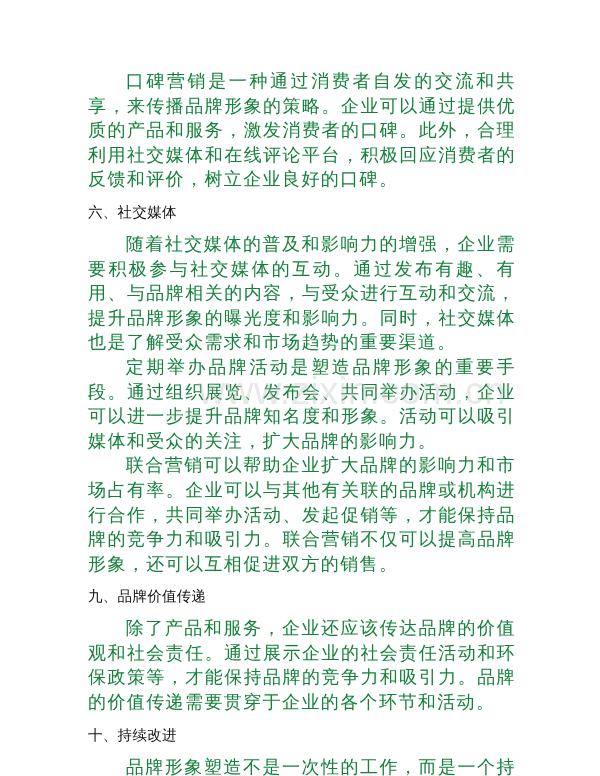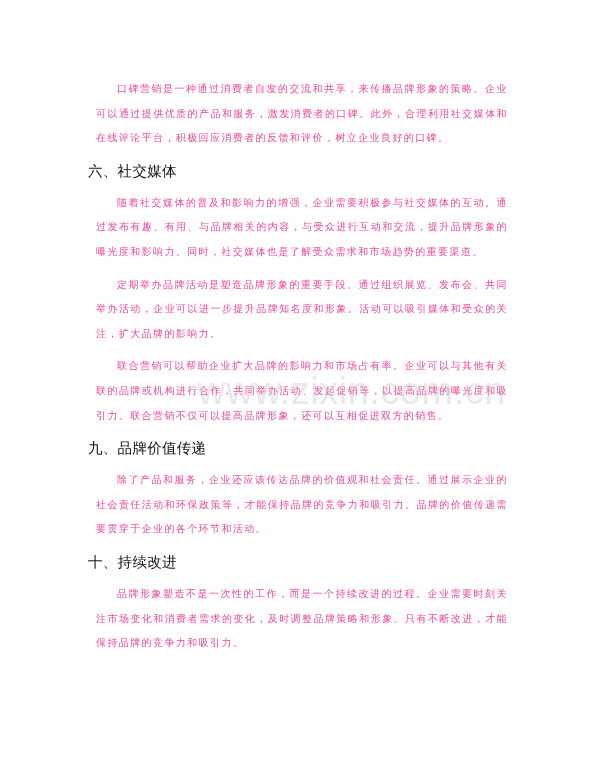--- a/index.html
+++ b/index.html
@@ -3,22 +3,22 @@
 <meta charset="utf-8">
 <style>
   html, body { margin: 0; padding: 0; background: #ffffff; }
   body { width: 600px; height: 776px; position: relative; overflow: hidden; }
   .page {
     position: absolute; left: 88px; top: 69px; width: 428px;
     font-family: "DejaVu Sans", "Liberation Sans", sans-serif;
     color: #3a3a3a;
   }
   .para {
-    font-size: 10px; line-height: 24.6px; letter-spacing: 1.4px;
-    margin: 8px; text-indent: 2.1em; text-align: justify; color: #ec4899;
+    font-size: 18px; line-height: 24.6px; letter-spacing: 1.4px;
+    margin: 0; text-indent: 2.1em; text-align: justify; color: #15803d;
   }
   .heading {
     font-size: 14.5px; font-weight: normal; color: #111;
     margin: 9px 0 9px 0; line-height: 22px; letter-spacing: 0.3px;
   }
   .section { margin: 0; }
   .watermark {
     position: absolute; left: 198px; top: 370px;
     font-family: "Liberation Sans", sans-serif; font-size: 38px;
     color: rgba(190,190,190,0.35); letter-spacing: 0.5px; pointer-events: none;
@@ -34,21 +34,21 @@
   <div class="section">
     <h2 class="heading">六、社交媒体</h2>
     <p class="para">随着社交媒体的普及和影响力的增强，企业需要积极参与社交媒体的互动。通过发布有趣、有用、与品牌相关的内容，与受众进行互动和交流，提升品牌形象的曝光度和影响力。同时，社交媒体也是了解受众需求和市场趋势的重要渠道。</p>
   </div>
 
   <div class="section">
     <p class="para">定期举办品牌活动是塑造品牌形象的重要手段。通过组织展览、发布会、共同举办活动，企业可以进一步提升品牌知名度和形象。活动可以吸引媒体和受众的关注，扩大品牌的影响力。</p>
   </div>
 
   <div class="section">
-    <p class="para">联合营销可以帮助企业扩大品牌的影响力和市场占有率。企业可以与其他有关联的品牌或机构进行合作，共同举办活动、发起促销等，以提高品牌的曝光度和吸引力。联合营销不仅可以提高品牌形象，还可以互相促进双方的销售。</p>
+    <p class="para">联合营销可以帮助企业扩大品牌的影响力和市场占有率。企业可以与其他有关联的品牌或机构进行合作，共同举办活动、发起促销等，才能保持品牌的竞争力和吸引力。联合营销不仅可以提高品牌形象，还可以互相促进双方的销售。</p>
   </div>
 
   <div class="section">
     <h2 class="heading">九、品牌价值传递</h2>
     <p class="para">除了产品和服务，企业还应该传达品牌的价值观和社会责任。通过展示企业的社会责任活动和环保政策等，才能保持品牌的竞争力和吸引力。品牌的价值传递需要贯穿于企业的各个环节和活动。</p>
   </div>
 
   <div class="section">
     <h2 class="heading">十、持续改进</h2>
     <p class="para">品牌形象塑造不是一次性的工作，而是一个持续改进的过程。企业需要时刻关注市场变化和消费者需求的变化，及时调整品牌策略和形象。只有不断改进，才能保持品牌的竞争力和吸引力。</p>

